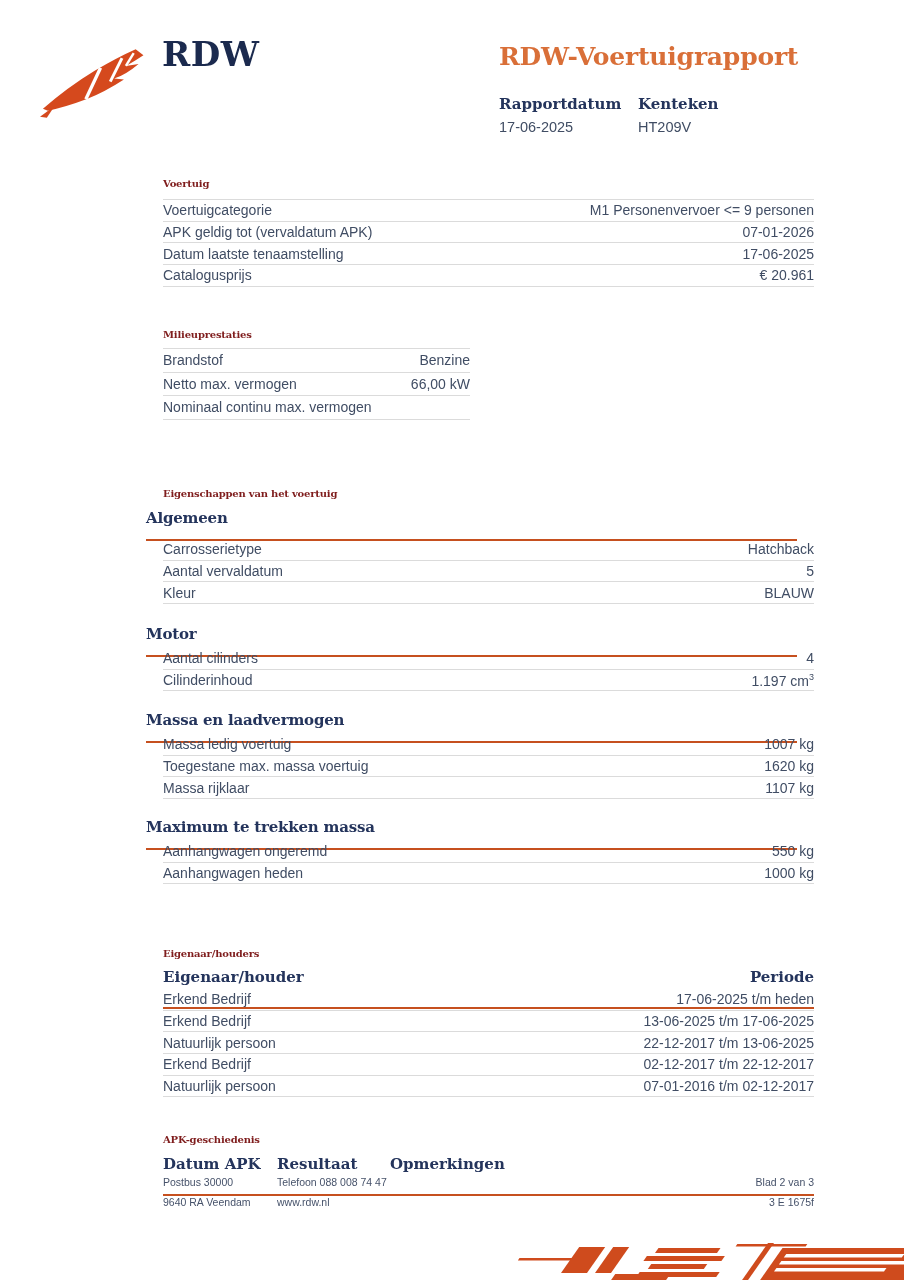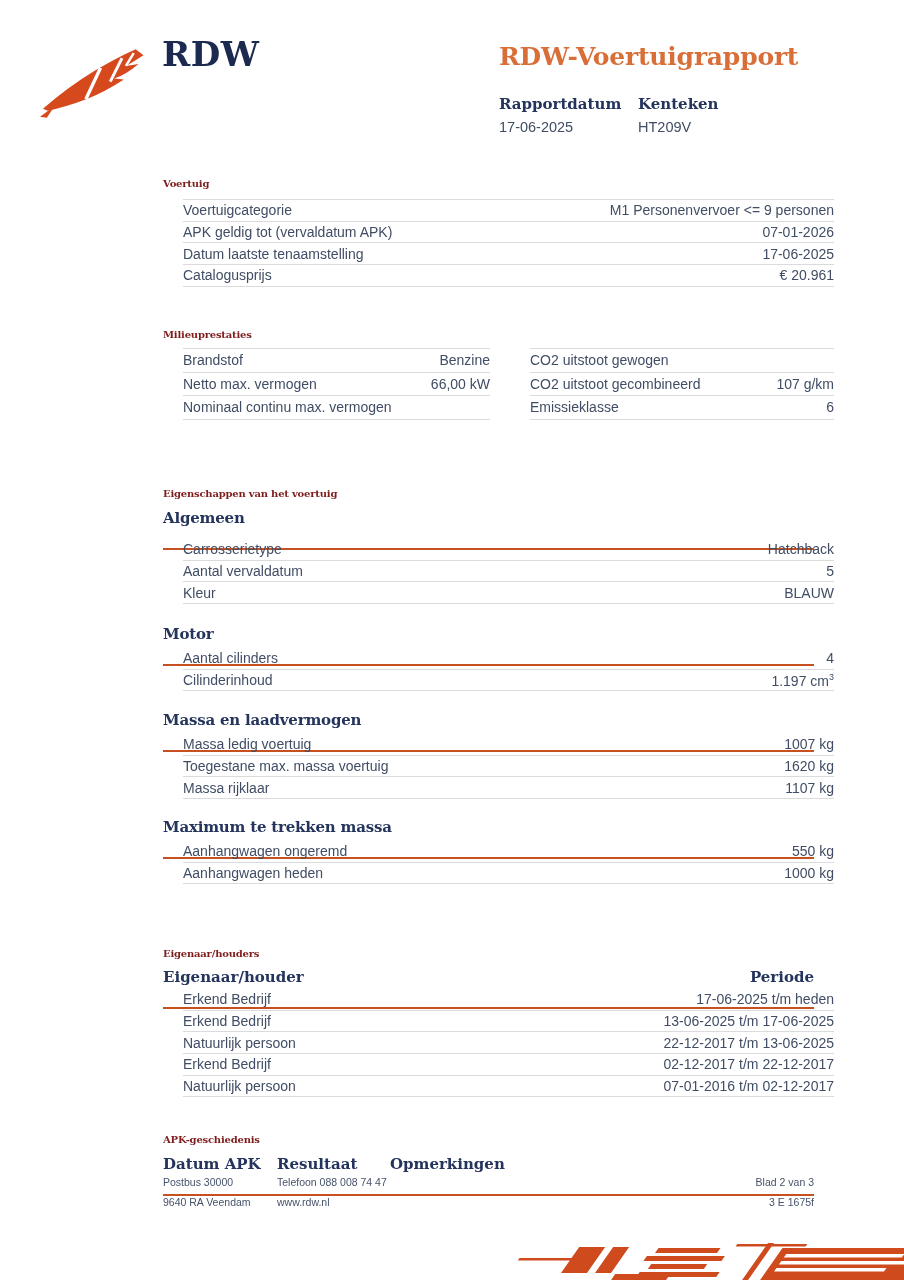--- a/index.html
+++ b/index.html
@@ -9,23 +9,23 @@
   }
   .abs{position:absolute;}
   
   .slab{font-family:"DejaVu Serif",serif;font-weight:bold;letter-spacing:-0.2px;}
   .brand-word{left:162px;top:34px;font-size:34px;color:#1B2A4E;letter-spacing:0.5px;}
   .doc-title{left:499px;top:42px;font-size:25px;color:#D96F38;}
   .meta{left:499px;top:95px;display:grid;grid-template-columns:139px auto;}
   .meta .lbl{font-family:"DejaVu Serif",serif;font-weight:bold;font-size:15px;color:#24345C;}
   .meta .val{margin-top:6px;font-size:14.5px;color:#404D64;}
   .sec-title{font-size:10px;color:#7f1d1d;text-align:center;}
-  .sub-head{left:163px;width:651px;border-bottom:2px solid #C6501F;padding-bottom:21px;
+  .sub-head{left:146px;width:651px;border-bottom:2px solid #C6501F;padding-bottom:12px;
             font-size:15px;color:#24345C;}
-  .rows{left:163px;width:651px;margin-left:20px;}
+  .rows{left:163px;width:651px;}
   .rows.topline{border-top:1px solid #DBDBDB;}
   .row{display:flex;justify-content:space-between;align-items:center;height:21.7px;
        border-bottom:1px solid #DBDBDB;box-sizing:border-box;}
   .rows-tall .row{height:23.5px;}
   .cl,.cv{white-space:nowrap;}
   .cv sup{font-size:9px;}
   .th{display:flex;border-bottom:2px solid #C6501F;padding-bottom:21px;
       font-family:"DejaVu Serif",serif;font-weight:bold;font-size:15px;color:#24345C;}
   .owner-head{left:163px;width:651px;top:968px;justify-content:space-between;}
   .apk-head{left:163px;width:651px;top:1155px;z-index:3;}
@@ -90,34 +90,20 @@
       </div>
       <div class="row">
         <span class="cl">Netto max. vermogen</span>
         <span class="cv">66,00 kW</span>
       </div>
       <div class="row">
         <span class="cl">Nominaal continu max. vermogen</span>
         <span class="cv"></span>
       </div>
     </div>
-  <div class="abs rows rows-tall topline" style="left:510px;top:348px;width:304px">
-      <div class="row">
-        <span class="cl">CO2 uitstoot gewogen</span>
-        <span class="cv"></span>
-      </div>
-      <div class="row">
-        <span class="cl">CO2 uitstoot gecombineerd</span>
-        <span class="cv">107 g/km</span>
-      </div>
-      <div class="row">
-        <span class="cl">Emissieklasse</span>
-        <span class="cv">6</span>
-      </div>
-    </div>
 
   <div class="abs slab sec-title" style="left:163px;top:488px">Eigenschappen van het voertuig</div>
 
   <div class="abs slab sub-head" style="top:509px">Algemeen</div>
   <div class="abs rows" style="top:539px">
       <div class="row">
         <span class="cl">Carrosserietype</span>
         <span class="cv">Hatchback</span>
       </div>
       <div class="row">

